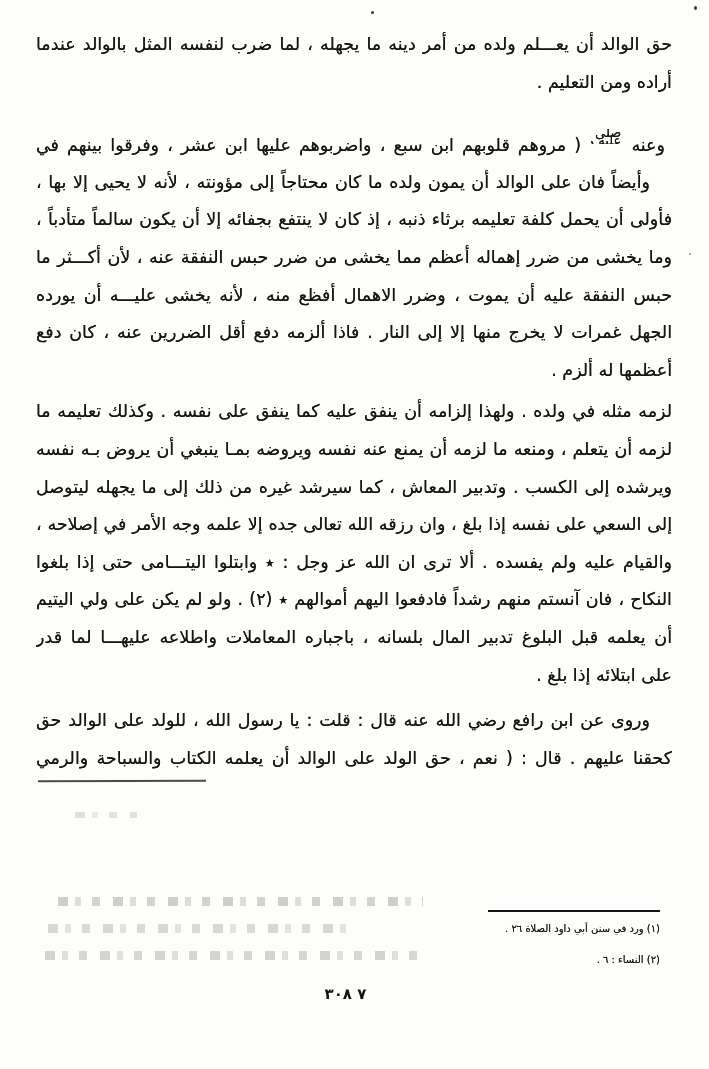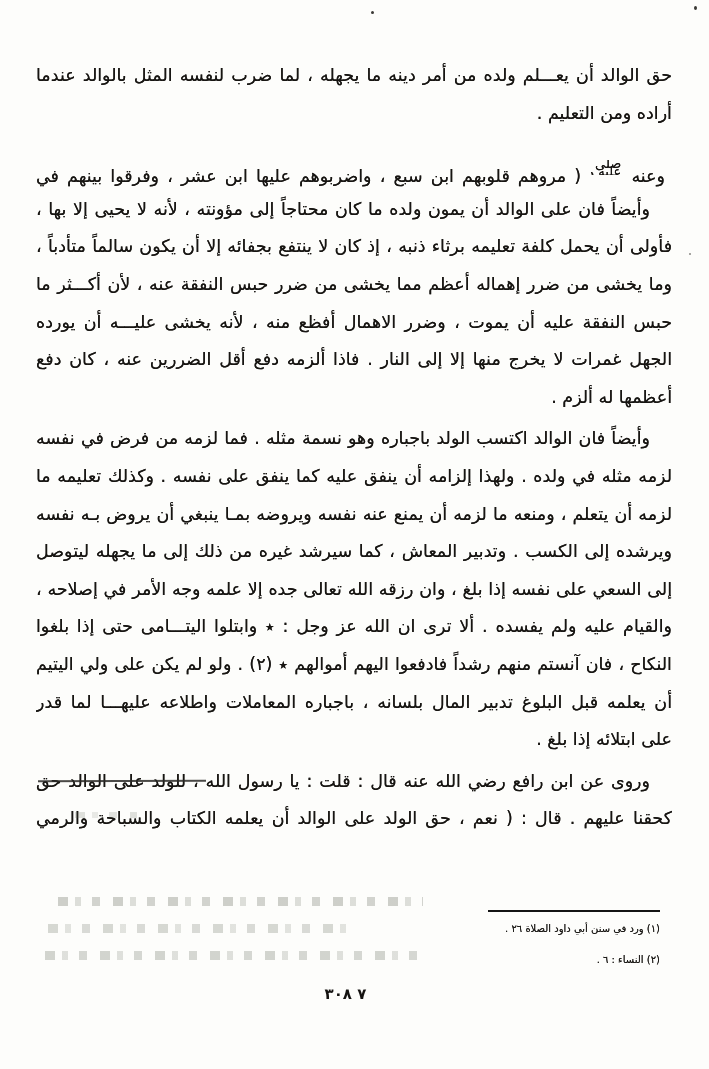--- a/index.html
+++ b/index.html
@@ -10,42 +10,42 @@
     font-family:"DejaVu Sans", sans-serif;
   }
   .page{
     position:relative;
     width:709px; height:1069px;
     background:#fdfdfb;
     color:#171512;
   }
   .text-block{
     position:absolute;
-    top:57px; right:37px; left:36px;
+    top:26px; right:37px; left:36px;
     direction:rtl;
     font-size:17.5px;
     color:#171512;
     text-shadow:0 0 .45px rgba(20,18,15,.85);
   }
   .para{margin:0; padding:0;}
   .para.gap-lg{margin-top:17px;}
   .para.gap-sm{margin-top:4px;}
   .tl{
     line-height:37.6px;
     height:37.6px;
     overflow:hidden;
     text-align:justify;
     text-align-last:justify;
     -moz-text-align-last:justify;
   }
   .tl.end{
     text-align-last:right;
     -moz-text-align-last:right;
   }
-  .tl.ind{padding-right:22px;}
+  .tl.ind{padding-right:22px;margin-top:8px;}
   .tl.ind-sm{padding-right:7px;}
   .honorific{
     display:inline-block;
     vertical-align:-4px;
     margin:11px 2px;
     width:30px;
     font-size:13px;
     line-height:7.5px;
     text-align:center;
     letter-spacing:-.5px;
@@ -132,21 +132,20 @@
     <div class="para gap-sm">
       <div class="tl ind">وأيضاً فان على الوالد أن يمون ولده ما كان محتاجاً إلى مؤونته ، لأنه لا يحيى إلا بها ،</div>
       <div class="tl">فأولى أن يحمل كلفة تعليمه برثاء ذنبه ، إذ كان لا ينتفع بجفائه إلا أن يكون سالماً متأدباً ،</div>
       <div class="tl">وما يخشى من ضرر إهماله أعظم مما يخشى من ضرر حبس النفقة عنه ، لأن أكـــثر ما في</div>
       <div class="tl">حبس النفقة عليه أن يموت ، وضرر الاهمال أفظع منه ، لأنه يخشى عليـــه أن يورده</div>
       <div class="tl">الجهل غمرات لا يخرج منها إلا إلى النار . فاذا ألزمه دفع أقل الضررين عنه ، كان دفع</div>
       <div class="tl end">أعظمها له ألزم .</div>
     </div>
 
     <div class="para gap-sm">
-      <div class="tl ind">وأيضاً فان الوالد اكتسب الولد باجباره وهو نسمة مثله . فما لزمه من فرض في نفسه</div>
       <div class="tl">لزمه مثله في ولده . ولهذا إلزامه أن ينفق عليه كما ينفق على نفسه . وكذلك تعليمه ما</div>
       <div class="tl">لزمه أن يتعلم ، ومنعه ما لزمه أن يمنع عنه نفسه ويروضه بمـا ينبغي أن يروض بـه نفسه</div>
       <div class="tl">ويرشده إلى الكسب . وتدبير المعاش ، كما سيرشد غيره من ذلك إلى ما يجهله ليتوصل به</div>
       <div class="tl">إلى السعي على نفسه إذا بلغ ، وان رزقه الله تعالى جده إلا علمه وجه الأمر في إصلاحه ،</div>
       <div class="tl">والقيام عليه ولم يفسده . ألا ترى ان الله عز وجل : ٭ وابتلوا اليتـــامى حتى إذا بلغوا</div>
       <div class="tl">النكاح ، فان آنستم منهم رشداً فادفعوا اليهم أموالهم ٭ (٢) . ولو لم يكن على ولي اليتيم</div>
       <div class="tl">أن يعلمه قبل البلوغ تدبير المال بلسانه ، باجباره المعاملات واطلاعه عليهـــا لما قدر</div>
       <div class="tl end">على ابتلائه إذا بلغ .</div>
     </div>
 

